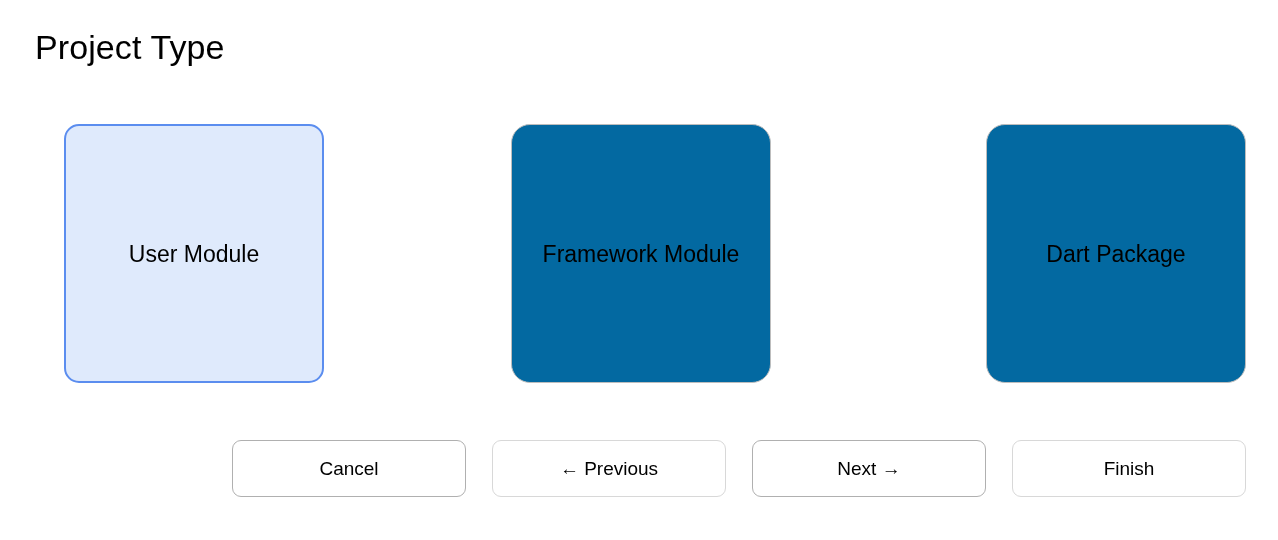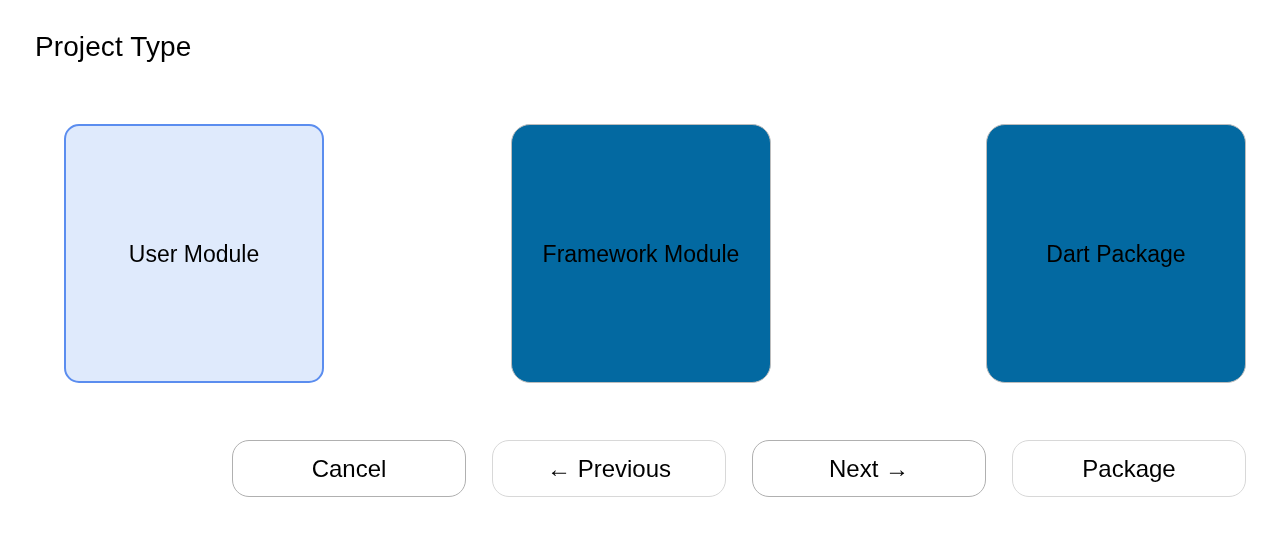--- a/index.html
+++ b/index.html
@@ -21,21 +21,21 @@
     width: 1278px;
     height: 540px;
     background: #ffffff;
   }
 
   
   .page-title {
     position: absolute;
     left: 35px;
     top: 25px;
-    font-size: 28px;
+    font-size: 34px;
     line-height: 44px;
     font-weight: 400;
     color: #000000;
     letter-spacing: 0.1px;
     white-space: nowrap;
   }
 
   
   .card-row {
     position: absolute;
@@ -88,26 +88,26 @@
     width: 1014px;
     height: 57px;
   }
 
   .wizard-button {
     position: absolute;
     top: 0;
     width: 234px;
     height: 57px;
     box-sizing: border-box;
-    border-radius: 17px;
+    border-radius: 9px;
     background: #ffffff;
     border: 1.5px solid #b0b0b0;
     color: #000000;
     font-family: "Liberation Sans", sans-serif;
-    font-size: 24px;
+    font-size: 19px;
     line-height: 54px;
     text-align: center;
     white-space: nowrap;
     cursor: pointer;
     padding: 0;
   }
   .wizard-button:nth-child(1) { left: 0px; }
   .wizard-button:nth-child(2) { left: 260px; }
   .wizard-button:nth-child(3) { left: 520px; }
   .wizard-button:nth-child(4) { left: 780px; }
@@ -142,17 +142,17 @@
   </div>
 
   <div class="button-row">
 
     <button class="wizard-button">Cancel</button>
 
     <button class="wizard-button disabled">← Previous</button>
 
     <button class="wizard-button">Next →</button>
 
-    <button class="wizard-button disabled">Package</button>
+    <button class="wizard-button disabled">Finish</button>
 
   </div>
 
 </div>
 
 </body></html>

